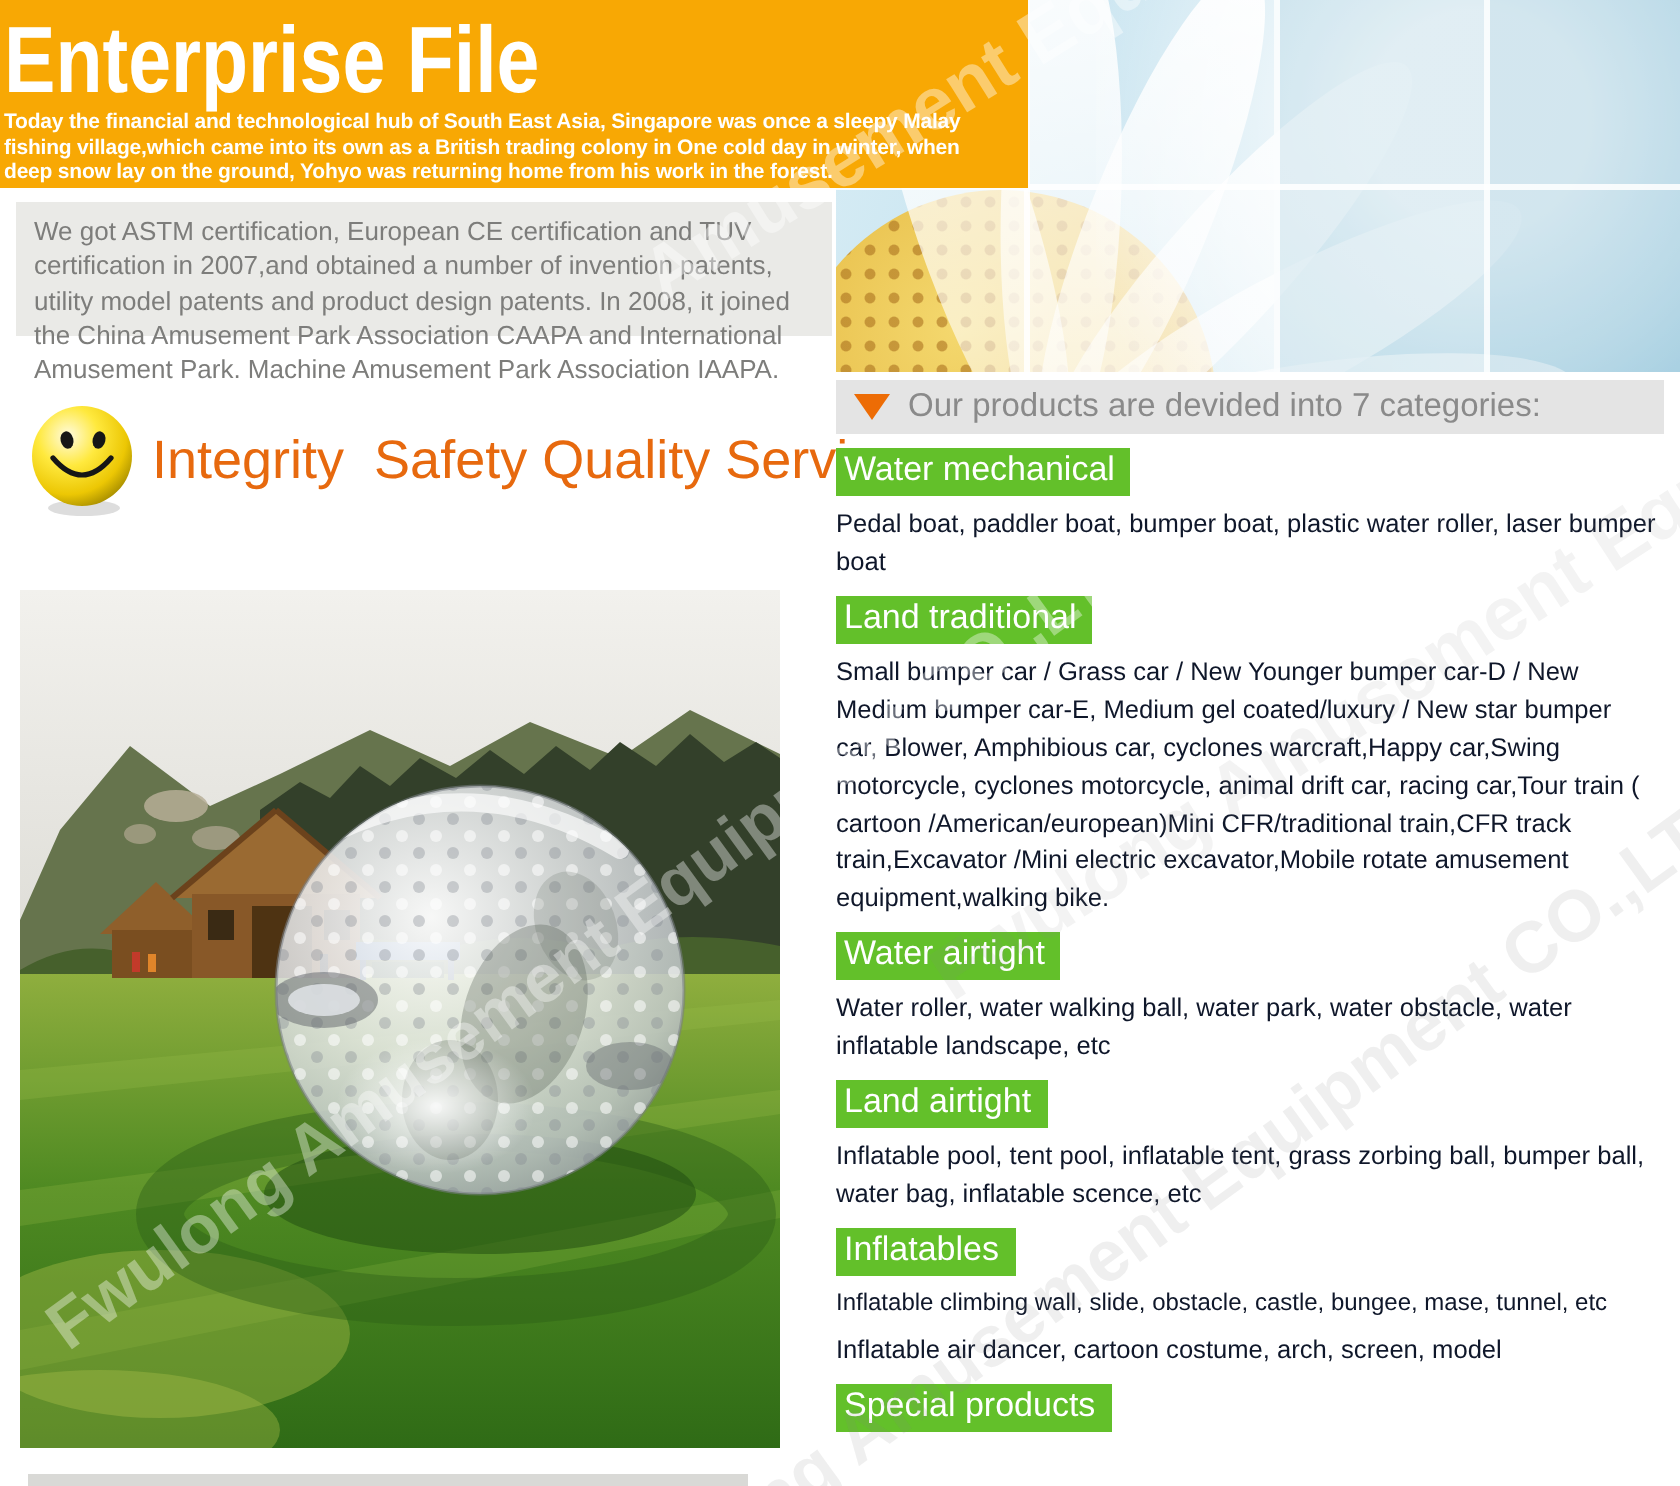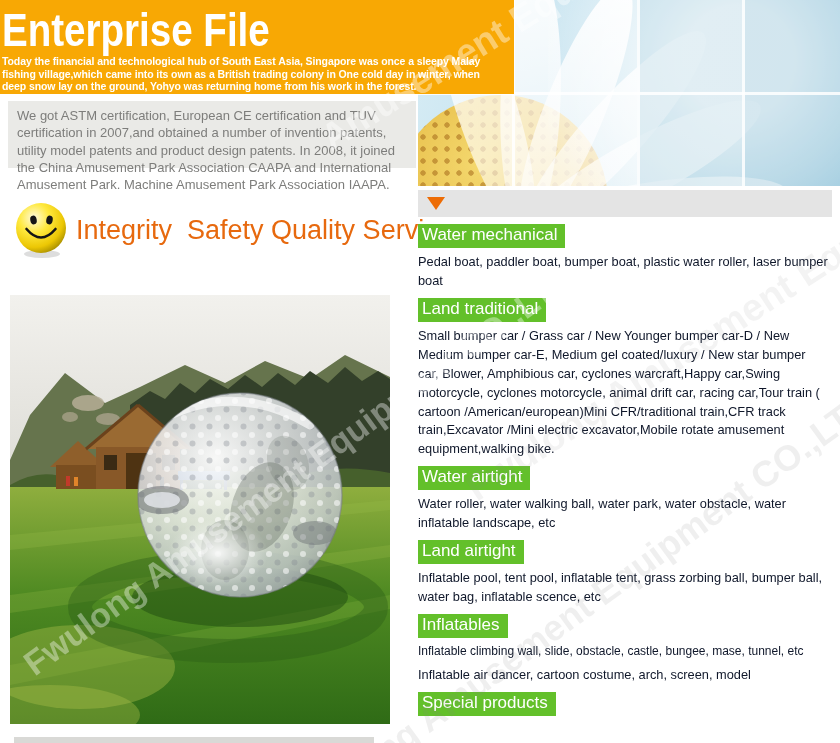--- a/index.html
+++ b/index.html
@@ -231,20 +231,21 @@
       <path d="M150,125 Q225,85 300,130" fill="none" stroke="rgba(255,255,255,.65)" stroke-width="9" stroke-linecap="round"></path>
     </g>
   </g>
 </svg>
 
 <div class="bottom-strip"></div>
 
 <div class="products">
   <div class="products-header">
     <span class="tri-down"></span>
+    <span>Our products are devided into 7 categories:</span>
   </div>
 
   <div class="cat">
     <span class="cat-label">Water mechanical</span>
     <p class="cat-desc">Pedal boat, paddler boat, bumper boat, plastic water roller, laser bumper boat</p>
   </div>
   <div class="cat">
     <span class="cat-label">Land traditional</span>
     <p class="cat-desc">Small bumper car / Grass car / New Younger  bumper car-D / New Medium bumper car-E, Medium gel coated/luxury / New star bumper car, Blower, Amphibious car, cyclones warcraft,Happy car,Swing motorcycle, cyclones motorcycle, animal drift car, racing car,Tour train ( cartoon /American/european)Mini CFR/traditional train,CFR track train,Excavator /Mini electric excavator,Mobile rotate amusement equipment,walking bike.</p>
   </div>

